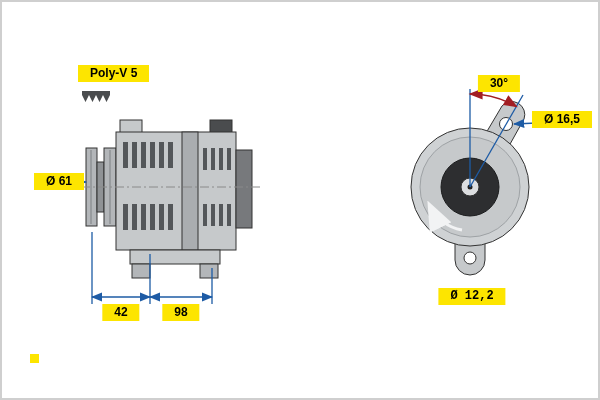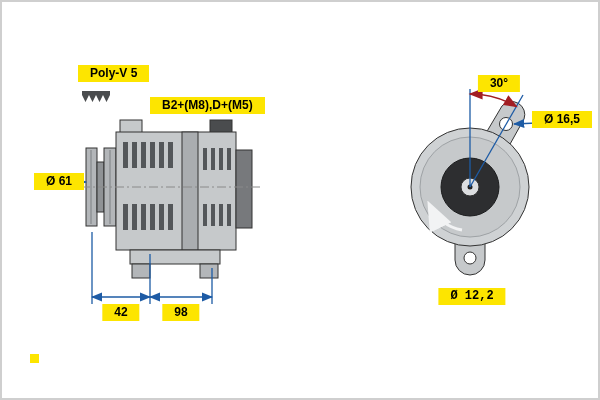--- a/index.html
+++ b/index.html
@@ -131,21 +131,20 @@
     <g>
       <line class="blue" x1="468" y1="185" x2="468" y2="87"></line>
       <line class="blue" x1="468" y1="185" x2="521" y2="93"></line>
       <path class="red" d="M468 92 A93 93 0 0 1 514.5 104.5" marker-start="url(#mr)" marker-end="url(#mr)"></path>
       <line class="blue" x1="535" y1="121" x2="512" y2="122" marker-end="url(#mb)"></line>
     </g>
   </svg>
 
   <div class="lbl" style="left:76px;top:63px;">Poly-V 5</div>
 
-  <div class="lbl" style="left:148px;top:95px;">B2+(M8),D+(M5)</div>
 
   <div class="lbl" style="left:32px;top:171px;">Ø 61</div>
 
   <div class="lbl center-x" style="left:119px;top:302px;">42</div>
 
   <div class="lbl center-x" style="left:179px;top:302px;">98</div>
 
   <div class="lbl center-x" style="left:497px;top:61px;margin-top:12px;">30°</div>
 
   <div class="lbl" style="left:522px;top:109px;margin-left:8px;">Ø 16,5</div>

